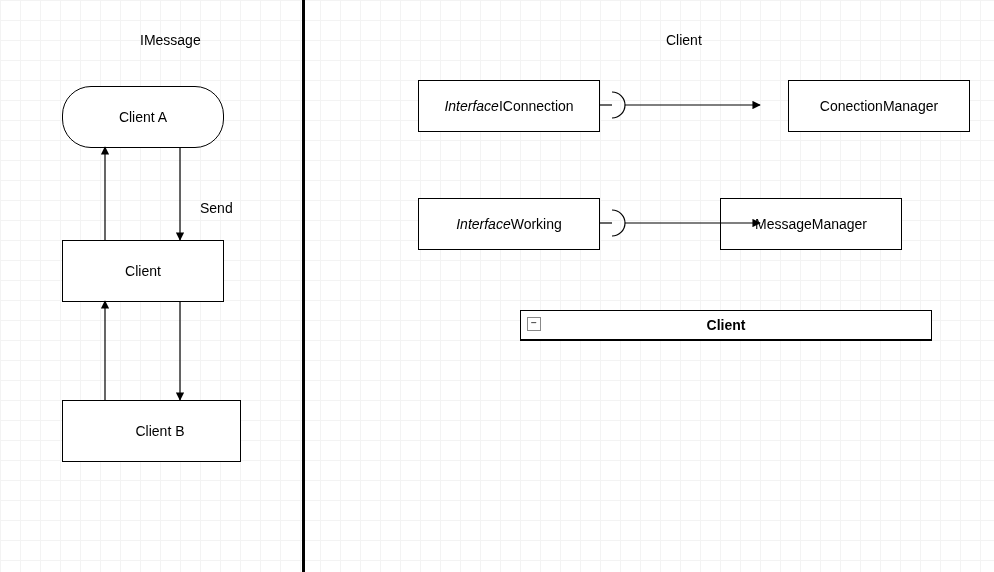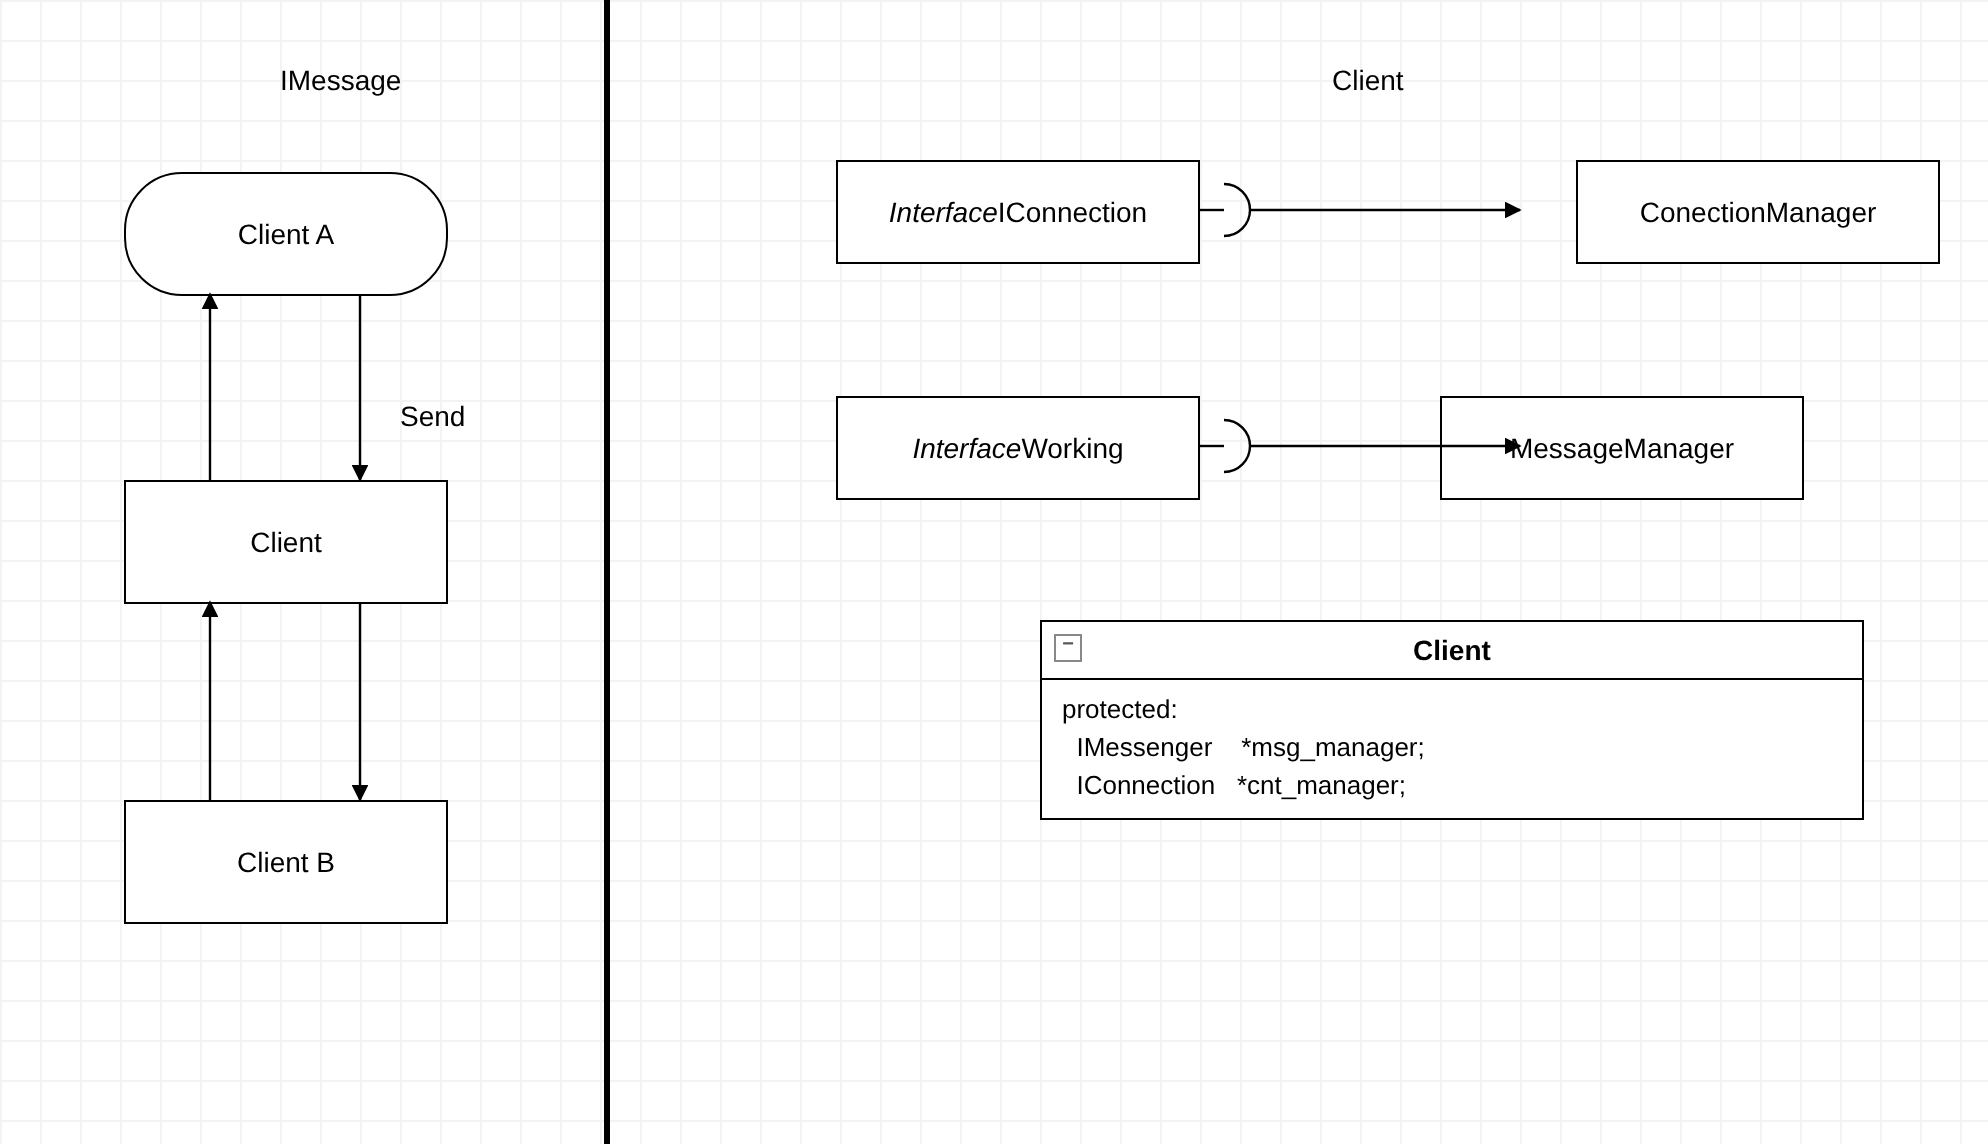--- a/index.html
+++ b/index.html
@@ -84,21 +84,21 @@
 <div class="label" style="left:140px; top:32px;">IMessage</div>
 
 <div class="box" style="left:62px; top:86px; width:160px; height:60px;border-radius:29px;">
   <span>Client A</span>
 </div>
 
 <div class="box" style="left:62px; top:240px; width:160px; height:60px;">
   <span>Client</span>
 </div>
 
-<div class="box" style="left:62px; top:400px; width:160px; height:60px;">
+<div class="box" style="left:62px; top:400px; width:160px; height:60px;padding-left:17px;">
   <span>Client B</span>
 </div>
 
 <div class="label" style="left:200px; top:200px;text-align:center;">Send</div>
 
 <div class="divider" style="left:302px; top:0; height:572px;"></div>
 
 <div class="label" style="left:666px; top:32px;">Client</div>
 
 <div class="box" style="left:418px; top:80px; width:180px; height:50px;">
@@ -117,23 +117,20 @@
 
 <div class="box" style="left:720px; top:198px; width:180px; height:50px;">
   <span>MessageManager</span>
 </div>
 
 <div class="class-box" style="left:520px; top:310px; width:410px;">
   <div class="class-title">
     <span class="collapse-icon">−</span>
     <span>Client</span>
   </div>
-  <div class="class-sec" id="protected-sec">protected:
-  IMessenger    *msg_manager;
-  IConnection   *cnt_manager;</div>
 </div>
 
 <svg class="overlay">
   <defs>
     <marker id="arrow" viewBox="0 0 10 10" refX="9" refY="5" markerWidth="7" markerHeight="7" orient="auto-start-reverse">
       <path d="M 0 0 L 10 5 L 0 10 z" fill="#000"></path>
     </marker>
   </defs>
 
   <line x1="105" y1="240" x2="105" y2="147" stroke="#000" stroke-width="1.2" marker-end="url(#arrow)"></line>

